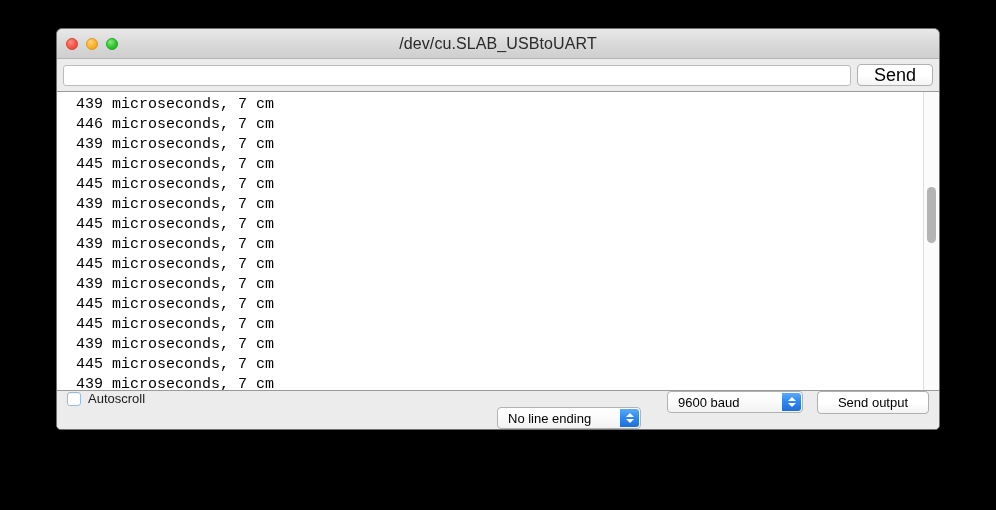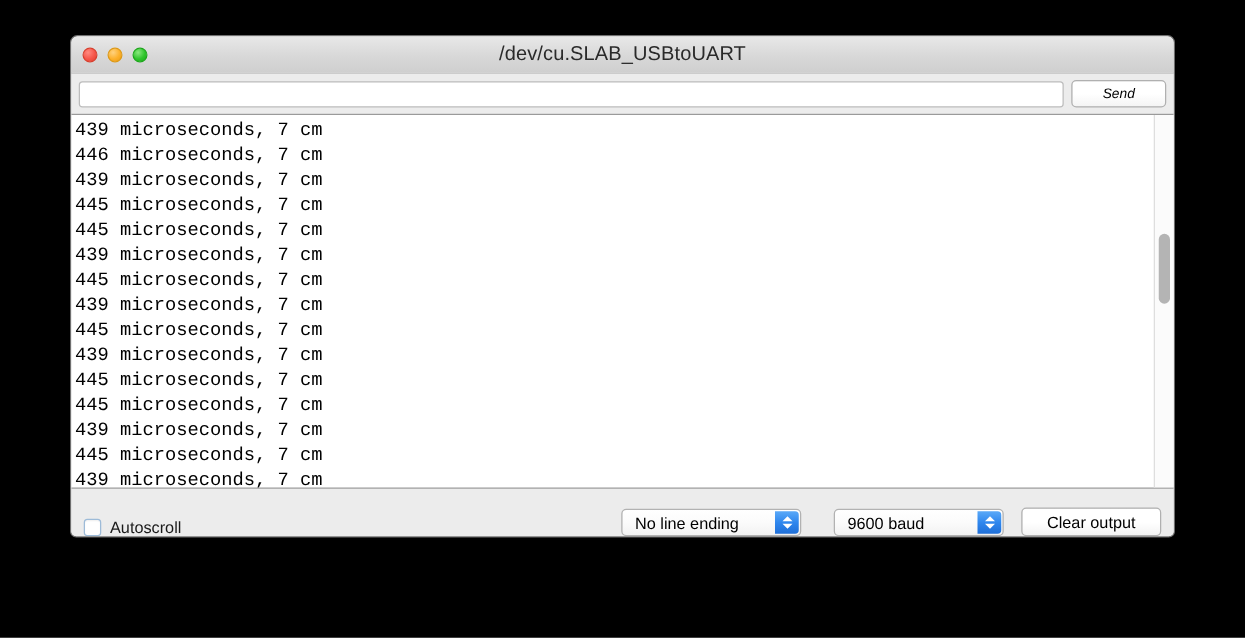--- a/index.html
+++ b/index.html
@@ -99,40 +99,39 @@
     outline: none;
   }
   .send-btn {
     flex: 0 0 auto;
     min-width: 76px;
     height: 22px;
     background: linear-gradient(to bottom, #ffffff 0%, #ffffff 50%, #f4f4f4 100%);
     border: 1px solid #b0b0b0;
     border-radius: 4px;
     font-family: "Liberation Sans", sans-serif;
-    font-size: 11px;
+    font-size: 18px;
     color: #000;
     cursor: default;
     padding: 0 10px;
-    font-style: italic;
   }
 
   
   .output-wrap {
     flex: 1 1 auto;
     position: relative;
     background: #ffffff;
     border-top: 1px solid #9a9a9a;
     border-bottom: 1px solid #9a9a9a;
     overflow: hidden;
     display: flex;
   }
   .output {
     flex: 1 1 auto;
-    padding: 3px 0 0 3px;
+    padding: 3px 0 0 19px;
     overflow: hidden;
   }
   .line {
     font-family: "Liberation Mono", monospace;
     font-size: 15px;
     line-height: 20px;
     color: #000000;
     white-space: pre;
     letter-spacing: 0px;
   }
@@ -150,21 +149,21 @@
     height: 56px;
     background: #b4b4b4;
     border-radius: 5px;
   }
 
   
   .bottombar {
     flex: 0 0 36px;
     background: #ececec;
     display: flex;
-    align-items: flex-end;
+    align-items: flex-start;
     padding: 0 10px;
   }
   .autoscroll {
     display: flex;
     align-items: center;
     gap: 7px;
   }
   .checkbox {
     width: 14px;
     height: 14px;
@@ -294,16 +293,16 @@
     </div>
 
     <div class="popup baud">
       <span class="popup-label">9600 baud</span>
       <span class="stepper">
         <span class="chev up"></span>
         <span class="chev down"></span>
       </span>
     </div>
 
-    <button class="clear-btn">Clear output</button>
+    <button class="clear-btn">Send output</button>
   </div>
 
 </div>
 
 </body></html>

